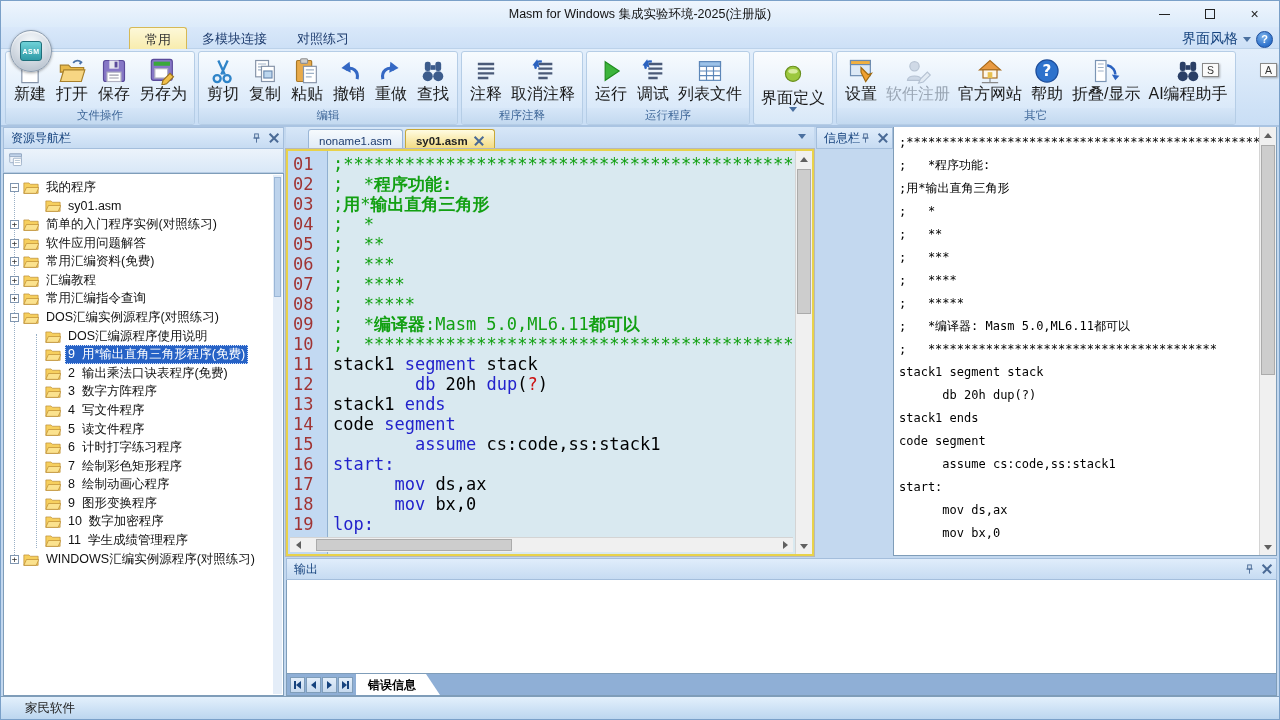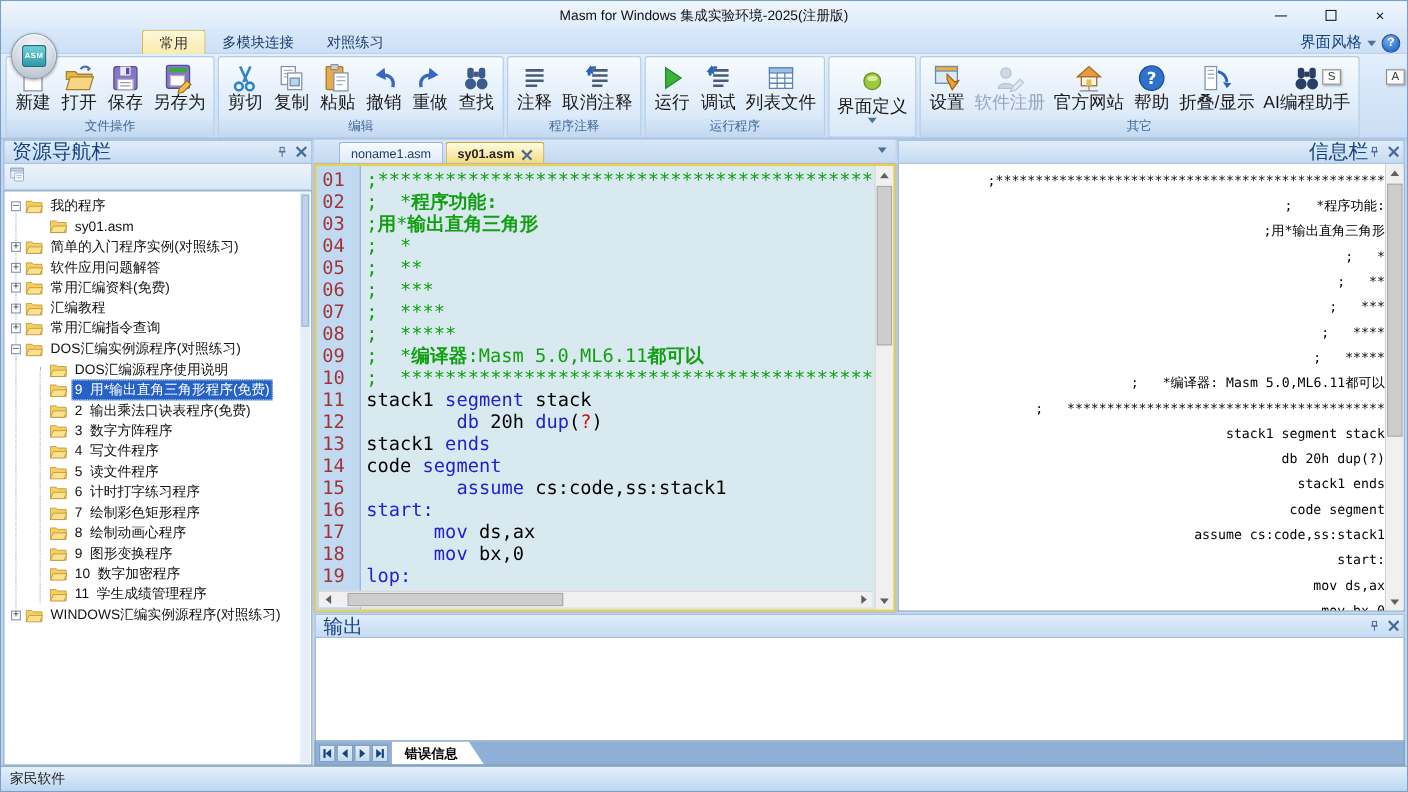--- a/index.html
+++ b/index.html
@@ -59,21 +59,21 @@
   .rbtn .ricon svg { width:28px; height:28px; }
   .rbtn .rlabel { font-size:16px; color:#1a1a1a; white-space:nowrap; line-height:14px; margin-top:1px; }
   .rbtn.disabled .rlabel { color:#9aa6b4; }
   .rbtn .drop { margin-top:2px; }
   .rgroup.standalone { background:linear-gradient(#fafcfe,#e8f1fb 55%,#d8e8f8); }
   .rgroup.standalone .rgroup-buttons { padding-top:6px; }
 
   
   .panel-title { height:22px; background:linear-gradient(#e0edfb,#c6dbf2);
     border:1px solid #a4bedc; display:flex; align-items:center; padding:0 4px 0 7px; }
-  .panel-title .pt-label { flex:1; font-size:18px; color:#16437e; }
+  .panel-title .pt-label { flex:1; font-size:12px; color:#16437e; }
   .pt-icons { display:flex; align-items:center; gap:7px; }
   .pin-icon svg { width:11px; height:11px; display:block; }
   .x-icon { position:relative; width:10px; height:10px; }
   .x-icon::before,.x-icon::after { content:""; position:absolute; left:-1px; top:4px; width:12px; height:1.5px;
     background:#4a6a96; }
   .x-icon::before { transform:rotate(45deg);} .x-icon::after { transform:rotate(-45deg);}
 
   
   .left-panel { position:absolute; left:2px; top:126px; width:281px; bottom:23px;
     display:flex; flex-direction:column; }
@@ -133,21 +133,21 @@
   .editor-vsb .thumb { top:18px; height:145px; }
   .hsb { position:absolute; left:2px; right:19px; bottom:2px; height:15px; background:#f0f0f0;
     border-top:1px solid #d4d4d4; }
   .hsb .arr { position:absolute; top:0; width:16px; height:14px; display:flex; align-items:center; justify-content:center; }
   .hsb .arr.left{left:0;} .hsb .arr.right{right:0;}
   .hsb .thumb { position:absolute; top:1px; height:12px; left:26px; width:196px;
     background:#cdcdcd; border:1px solid #ababab; }
 
   
   .right-panel { position:absolute; left:815px; top:126px; right:2px; height:429px;
-    display:flex; flex-direction:column;text-align:right; }
+    display:flex; flex-direction:row; }
   .info-body { flex:1; background:#fff; border:1px solid #7f9db9; border-top:none;
     display:flex; overflow:hidden; }
   .info-text { flex:1; padding:4px 0 0 5px; font-family:"DejaVu Sans Mono",monospace;
     font-size:12px; line-height:23px; color:#000; white-space:pre; overflow:hidden; }
   .info-vsb .thumb { top:18px; height:230px; }
 
   
   .output-panel { position:absolute; left:285px; top:557px; right:2px; bottom:23px;
     display:flex; flex-direction:column; }
   .out-body { flex:1; background:#fff; border:1px solid #7f9db9; border-top:none; }
@@ -160,21 +160,21 @@
   .ntri-l { width:0;height:0;border-top:4px solid transparent;border-bottom:4px solid transparent;
     border-right:5px solid #16437e; }
   .ntri-r { width:0;height:0;border-top:4px solid transparent;border-bottom:4px solid transparent;
     border-left:5px solid #16437e; }
   .out-tab { background:#fff; font-size:12px; font-weight:bold; color:#000;
     padding:3px 24px 0 12px; clip-path:polygon(0 0, calc(100% - 14px) 0, 100% 100%, 0 100%); }
 
   
   .statusbar { position:absolute; left:0; right:0; bottom:0; height:23px;
     background:linear-gradient(#e3f0fc,#bcd6ef); border-top:1px solid #7f9db9;
-    font-size:12.5px; color:#222; display:flex; align-items:center; padding-left:8px; }
+    font-size:12.5px; color:#222; display:flex; align-items:center; padding-left:24px; }
 </style>
 </head>
 <body>
 
 <div class="window">
 
   <div class="titlebar">
     <div class="title">Masm for Windows 集成实验环境-2025(注册版)</div>
     <div class="win-controls">
       <div class="win-btn">

